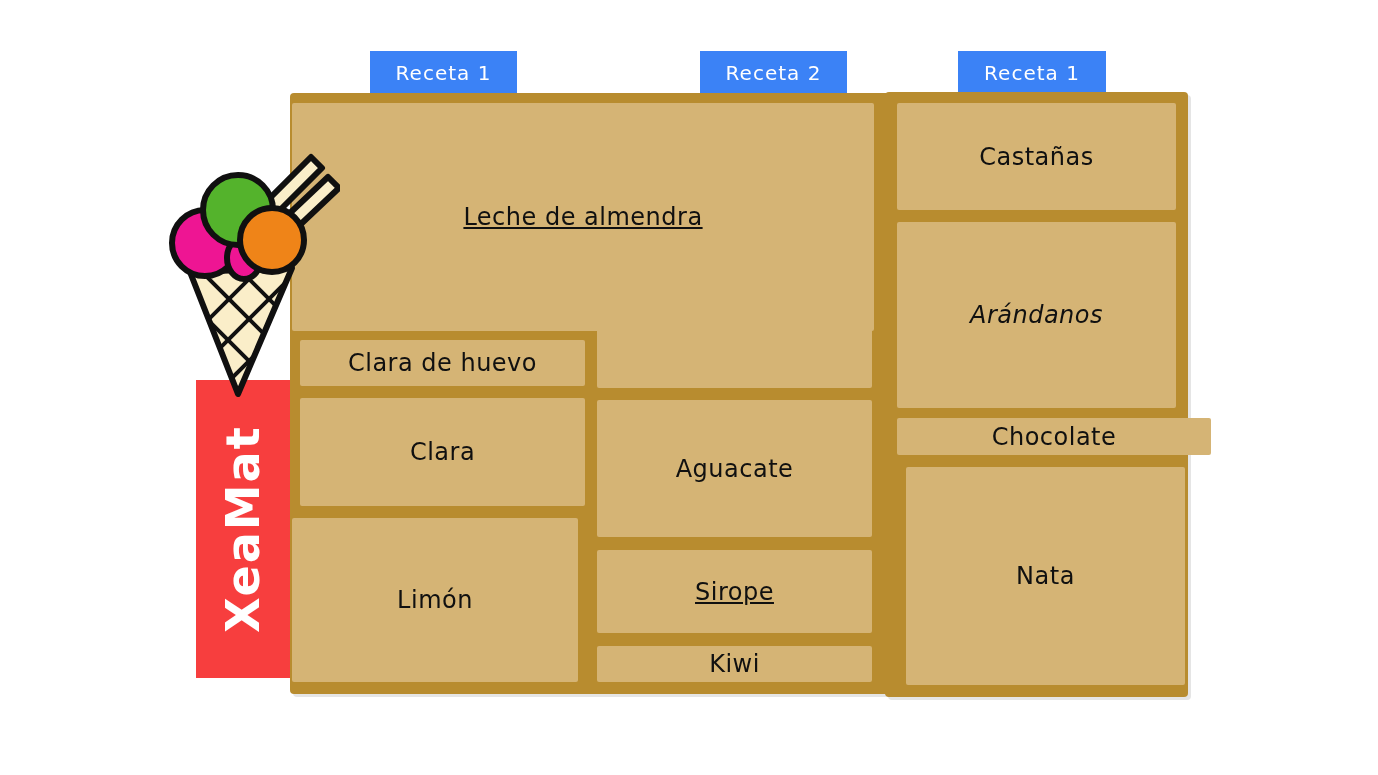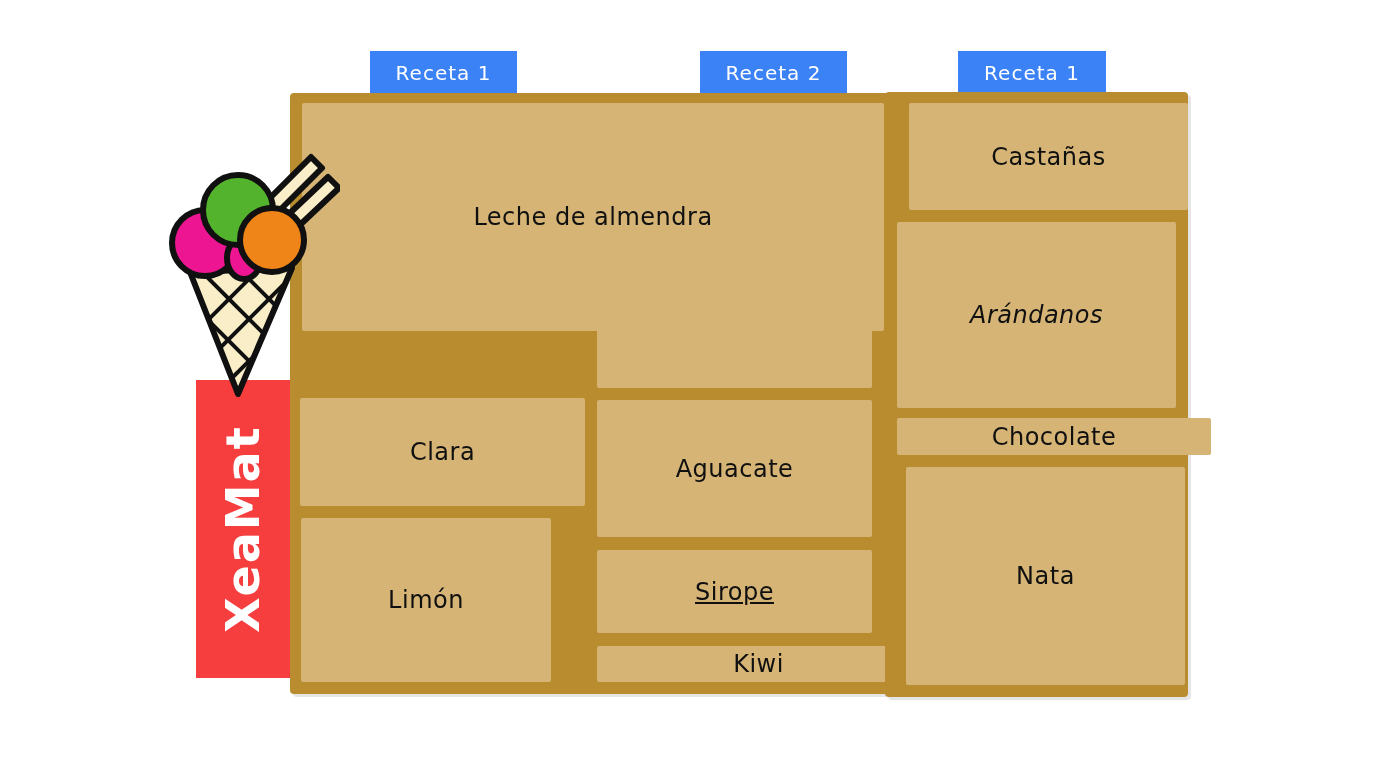--- a/index.html
+++ b/index.html
@@ -23,30 +23,30 @@
     box-shadow:3px 3px 0 rgba(110,110,110,0.18);
   }
   .board-a{left:290px;top:93px;width:602px;height:601px;}
   .board-b{left:885px;top:92px;width:303px;height:605px;}
   .cell{
     position:absolute;background:#d5b475;border-radius:2px;
     display:flex;align-items:center;justify-content:center;
     font-size:24px;letter-spacing:0.5px;color:#101010;white-space:nowrap;
   }
   
-  .c-leche      {left:12px;  top:10px;  width:582px; height:228px;}
+  .c-leche      {left:2px;  top:10px;  width:582px; height:228px;text-decoration:underline;}
   .c-leche-ext  {left:307px; top:10px;  width:275px; height:285px;}
   .c-clara      {left:10px;  top:247px; width:285px; height:46px;}
   .c-erizo      {left:10px;  top:305px; width:285px; height:108px;}
-  .c-limon      {left:11px;  top:425px; width:250px; height:164px;}
+  .c-limon      {left:2px;  top:425px; width:286px; height:164px;}
   .c-aguacate   {left:307px; top:307px; width:275px; height:137px;}
   .c-sirope     {left:307px; top:457px; width:275px; height:83px;text-decoration:underline;}
-  .c-kiwi       {left:307px; top:553px; width:275px; height:36px;padding-left:24px;}
+  .c-kiwi       {left:307px; top:553px; width:275px; height:36px;}
   
-  .c-castanas   {left:24px;  top:11px;  width:279px; height:107px;}
+  .c-castanas   {left:12px;  top:11px;  width:279px; height:107px;}
   .c-arandanos  {left:12px;  top:130px; width:279px; height:186px;font-style:italic;}
   .c-chocolate  {left:12px;  top:326px; width:314px; height:37px;}
   .c-nata       {left:12px;  top:375px; width:279px; height:218px;margin-left:9px;}
   
   .banner{
     position:absolute;left:196px;top:380px;width:94px;height:298px;
     background:#f73e3e;z-index:1;
     display:flex;align-items:center;justify-content:center;
   }
   .brand{
@@ -63,20 +63,21 @@
 
 <div class="stage">
 
   <div class="tab tab1">Receta 1</div>
   <div class="tab tab2">Receta 2</div>
   <div class="tab tab3">Receta 1</div>
 
   <div class="board board-a">
     <div class="cell c-leche-ext"></div>
     <div class="cell c-leche">Leche de almendra</div>
+    <div class="cell c-clara">Clara de huevo</div>
     <div class="cell c-erizo">Clara</div>
     <div class="cell c-limon">Limón</div>
     <div class="cell c-aguacate">Aguacate</div>
     <div class="cell c-sirope">Sirope</div>
     <div class="cell c-kiwi">Kiwi</div>
   </div>
 
   <div class="board board-b">
     <div class="cell c-castanas">Castañas</div>
     <div class="cell c-arandanos">Arándanos</div>

